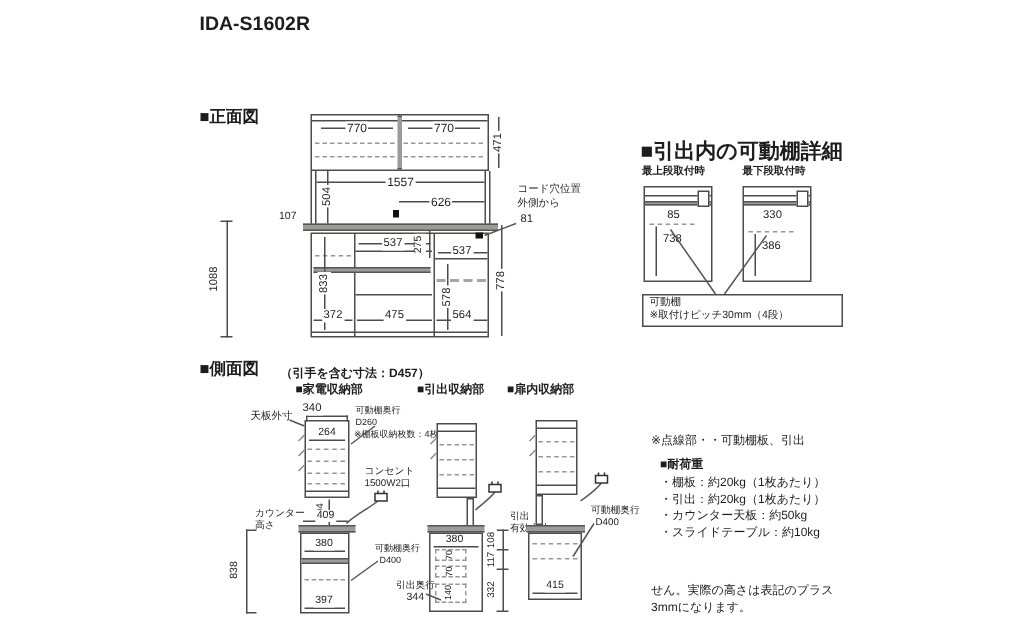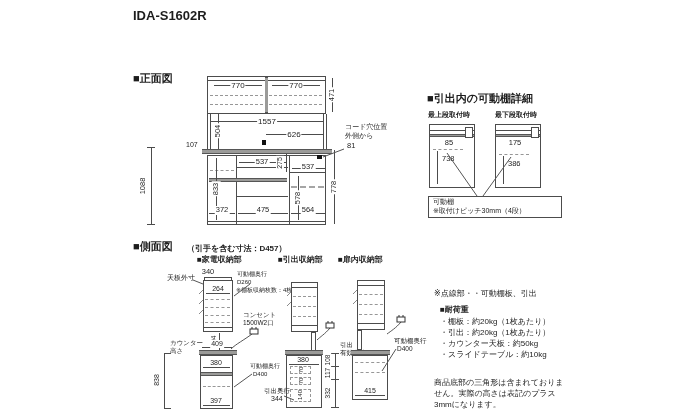--- a/index.html
+++ b/index.html
@@ -2,21 +2,21 @@
 <html><head>
 <meta charset="utf-8">
 <style>
 *{margin:0;padding:0;box-sizing:border-box}
 body{background:#fff}
 .page{position:relative;width:680px;height:420px;background:#fff;overflow:hidden;
   font-family:"Liberation Sans","DejaVu Sans",sans-serif;color:#1d1d1d}
 .t{position:absolute;white-space:nowrap;color:#1d1d1d;line-height:1.15}
 .b{font-weight:bold}
 .f6{font-size:6px}.f65{font-size:6.5px}.f7{font-size:7px}.f75{font-size:7.5px}
-.f8{font-size:8px}.f85{font-size:11px}.f11{font-size:11px}.f13{font-size:13px}
+.f8{font-size:8px}.f85{font-size:14px}.f11{font-size:11px}.f13{font-size:13px}
 .tc{transform:translateX(-50%)}
 .vt{transform:translate(-50%,-50%) rotate(-90deg)}
 .wbg{background:#fff;padding:0 1px}
 i.lh{position:absolute;height:1px;background:#4c4c4c;display:block}
 i.lv{position:absolute;width:1px;background:#4c4c4c;display:block}
 i.dh{position:absolute;height:0;border-top:1px dashed #979797;display:block}
 i.dh2{border-top:2px dashed #a5a5a5}
 i.band{position:absolute;background:#9b9b99;display:block;border-top:1px solid #555;border-bottom:1px solid #555}
 i.r{position:absolute;border:1px solid #4c4c4c;display:block}
 i.rd{position:absolute;border:1px dashed #979797;display:block}
@@ -107,21 +107,21 @@
   <i class="r" style="left:465px;top:127px;width:8px;height:11px;background:#fff"></i>
   <span class="t f75 tc wbg" style="left:449px;top:139px">85</span>
   <i class="dh" style="left:433px;top:149px;width:30px"></i>
   <i class="lv" style="left:437px;top:151px;height:33px"></i>
   <span class="t f75 wbg" style="left:441px;top:155px">738</span>
 
   <i class="r" style="left:495px;top:124px;width:46px;height:64px"></i>
   <i class="lh" style="left:496px;top:130px;width:44px"></i>
   <i class="band" style="left:496px;top:134px;width:44px;height:3px"></i>
   <i class="r" style="left:531px;top:127px;width:8px;height:11px;background:#fff"></i>
-  <span class="t f75 tc wbg" style="left:515px;top:139px">175</span>
+  <span class="t f75 tc wbg" style="left:515px;top:139px">330</span>
   <i class="dh" style="left:499px;top:154px;width:30px"></i>
   <i class="lv" style="left:503px;top:156px;height:28px"></i>
   <span class="t f75 wbg" style="left:507px;top:160px">386</span>
 
   <i class="r" style="left:428px;top:196px;width:134px;height:22px"></i>
   <span class="t f7" style="left:433px;top:198px">可動棚</span>
   <span class="t f7" style="left:433px;top:207px">※取付けピッチ30mm（4段）</span>
 
   <span class="t f11 b" style="left:133px;top:240px">■側面図</span>
   <span class="t f8 b" style="left:187px;top:244px">（引手を含む寸法：D457）</span>
@@ -213,21 +213,20 @@
   <span class="t f65" style="left:397px;top:345px">D400</span>
   <i class="lh" style="left:355px;top:395px;width:30px"></i>
   <span class="t f7 tc wbg" style="left:370px;top:387px">415</span>
 
   <span class="t f8" style="left:434px;top:289px">※点線部・・可動棚板、引出</span>
   <span class="t f8 b" style="left:440px;top:305px">■耐荷重</span>
   <span class="t f8" style="left:440px;top:317px">・棚板：約20kg（1枚あたり）</span>
   <span class="t f8" style="left:440px;top:328px">・引出：約20kg（1枚あたり）</span>
   <span class="t f8" style="left:440px;top:339px">・カウンター天板：約50kg</span>
   <span class="t f8" style="left:440px;top:350px">・スライドテーブル：約10kg</span>
-  <span class="t f8" style="left:434px;top:378px">商品底部の三角形は含まれておりま</span>
   <span class="t f8" style="left:434px;top:389px">せん。実際の高さは表記のプラス</span>
   <span class="t f8" style="left:434px;top:400px">3mmになります。</span>
 
   <svg class="ov" width="680" height="420">
     <g fill="none" stroke="#555" stroke-width="1">
       <path d="M447,153 L477,196"></path>
       <path d="M511,157 L483,196"></path>
       <path d="M344,149 L323,157"></path>
       <path d="M193,280 L203,284"></path>
       <path d="M250,284 L234,296"></path>

